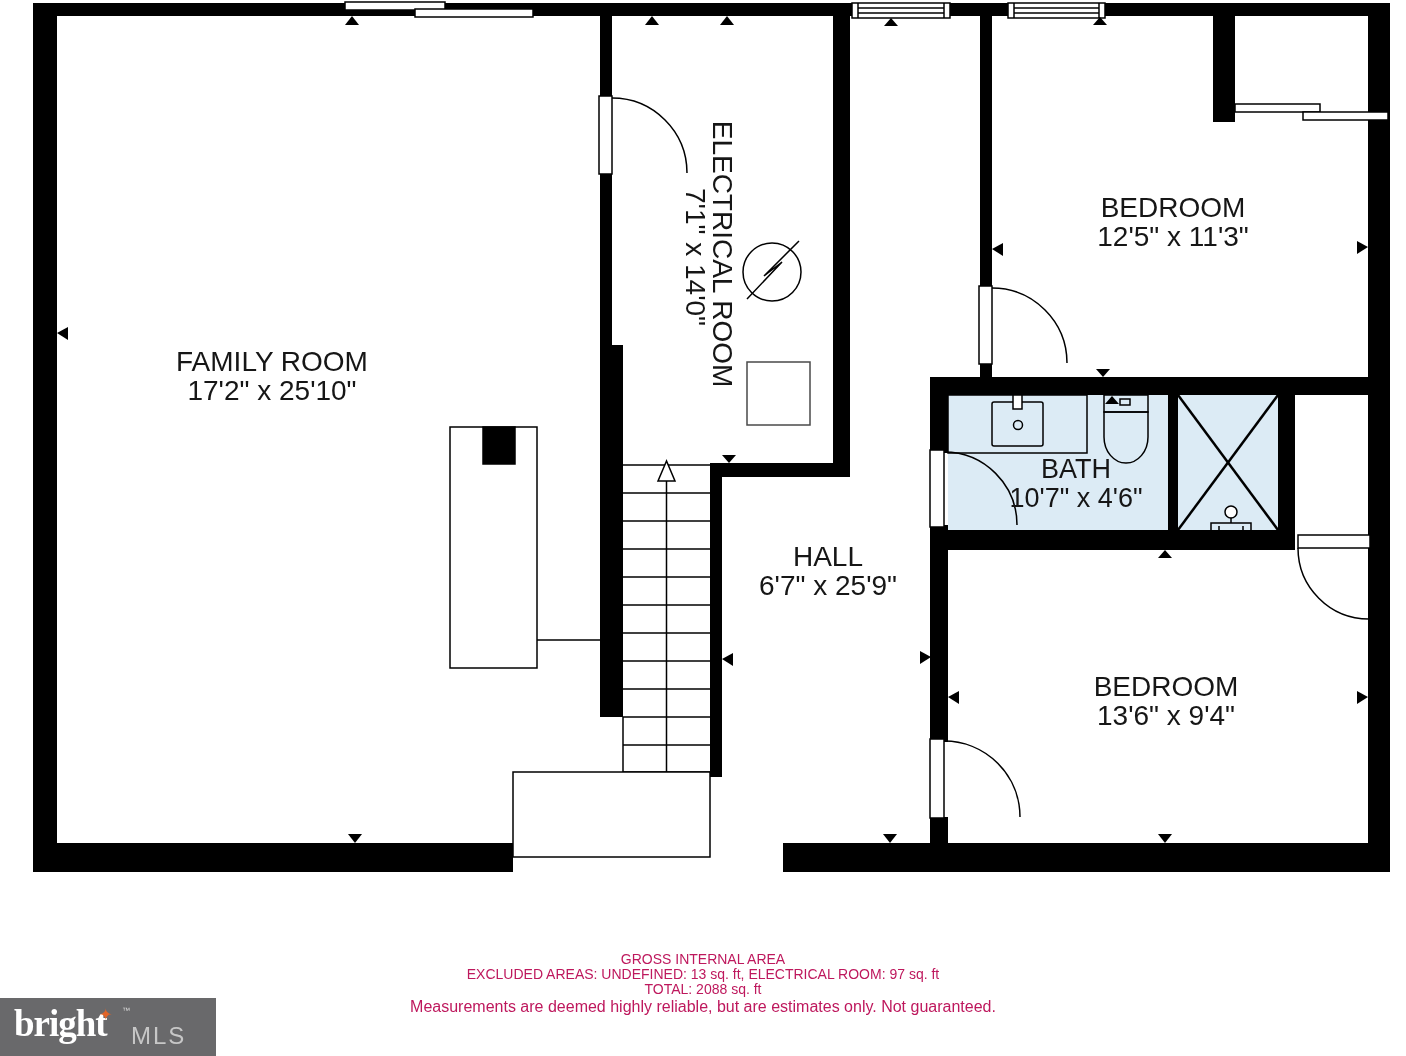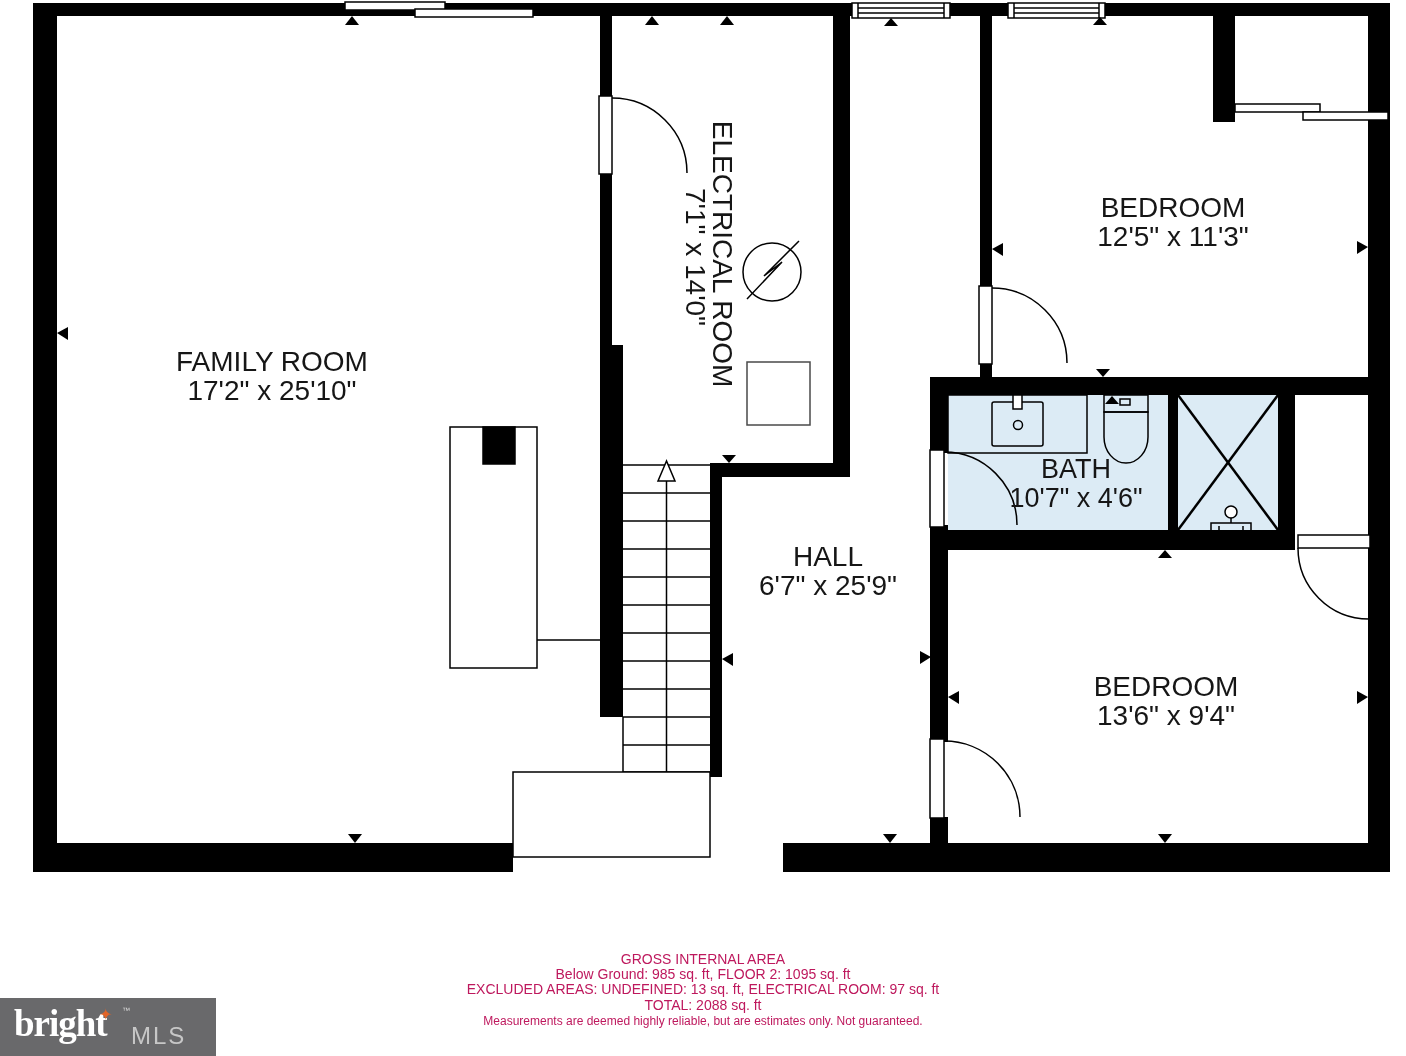--- a/index.html
+++ b/index.html
@@ -3,21 +3,21 @@
 <meta charset="utf-8">
 <style>
   html,body{margin:0;padding:0;background:#ffffff;}
   #stage{position:relative;width:1406px;height:1056px;background:#ffffff;overflow:hidden;
          font-family:"Liberation Sans",sans-serif;}
   #plan-svg{position:absolute;left:0;top:0;}
   .room-label{font-family:"Liberation Sans",sans-serif;font-size:28px;fill:#161616;text-anchor:middle;}
   .room-label.small{font-size:27px;}
   #footer{position:absolute;left:0;top:952px;width:100%;text-align:center;color:#be185d;}
   #footer .fline{font-size:14px;line-height:15.2px;}
-  #footer .fdisc{font-size:12px;line-height:15px;margin-top:1px;}
+  #footer .fdisc{font-size:16px;line-height:15px;margin-top:1px;}
   #logo{position:absolute;left:0;top:998px;width:176px;height:58px;background:#69696b;padding-left:40px;}
   #logo .brand{position:absolute;left:14px;top:4px;font-family:"Liberation Serif",serif;
                font-weight:700;font-size:37px;color:#ffffff;letter-spacing:-1px;}
   #logo .star{position:absolute;left:99px;top:7px;font-size:16px;color:#e06428;}
   #logo .tm{position:absolute;left:122px;top:8px;font-size:8px;color:#d8d8d8;}
   #logo .mls{position:absolute;left:131px;top:24px;font-family:"Liberation Sans",sans-serif;
              font-size:24px;color:#c7c7c7;letter-spacing:2px;}
 </style>
 </head>
 <body>
@@ -199,21 +199,20 @@
     <text class="room-label" x="828" y="566">HALL</text>
     <text class="room-label" x="828" y="595">6'7" x 25'9"</text>
 
     <text class="room-label" x="1166" y="696">BEDROOM</text>
     <text class="room-label" x="1166" y="725">13'6" x 9'4"</text>
   </g>
 </svg>
 
   <div id="footer">
     <div class="fline">GROSS INTERNAL AREA</div>
-    <div class="fline">Below Ground: 985 sq. ft, FLOOR 2: 1095 sq. ft</div>
     <div class="fline">EXCLUDED AREAS: UNDEFINED: 13 sq. ft, ELECTRICAL ROOM: 97 sq. ft</div>
     <div class="fline">TOTAL: 2088 sq. ft</div>
     <div class="fdisc">Measurements are deemed highly reliable, but are estimates only. Not guaranteed.</div>
   </div>
 
   <div id="logo">
     <span class="brand">bright</span>
     <span class="star">✦</span>
     <span class="tm">™</span>
     <span class="mls">MLS</span>

